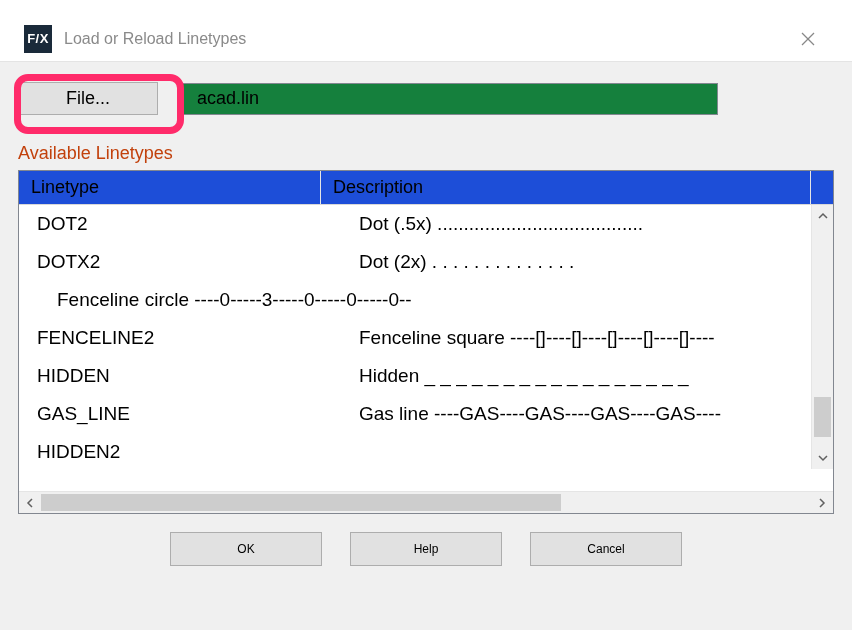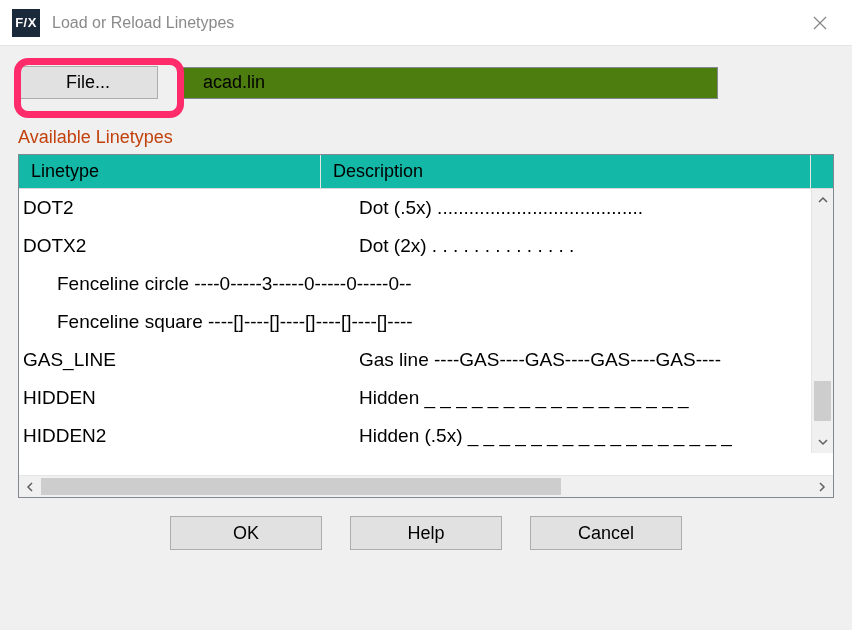--- a/index.html
+++ b/index.html
@@ -10,23 +10,24 @@
       width: 852px;
       height: 630px;
       overflow: hidden;
     }
 
     
     .titlebar {
       height: 46px;
       display: flex;
       align-items: center;
-      padding: 0 12px;
+      padding: 0 24px;
       background: #fff;
       border-bottom: 1px solid #e4e4e4;
+      margin-top: 16px;
     }
     .app-icon {
       width: 28px;
       height: 28px;
       background: #1a2a3a;
       color: #fff;
       font-size: 13px;
       font-weight: 600;
       display: flex;
       align-items: center;
@@ -85,22 +86,22 @@
       font-size: 18px;
       color: #000;
       cursor: pointer;
       margin-right: 20px;
     }
     .file-input {
       flex: 1;
       max-width: 540px;
       height: 32px;
       border: 1px solid #828790;
-      background: #4d7c0f;
-      padding: 0 24px;
+      background: #15803d;
+      padding: 0 18px;
       font-size: 18px;
       font-family: inherit;
     }
 
     .section-label {
       font-size: 18px;
       color: #c2410c;
       margin-bottom: 6px;
     }
 
@@ -109,21 +110,21 @@
       background: #fff;
       height: 344px;
       position: relative;
       display: flex;
       flex-direction: column;
     }
     .list-header {
       display: flex;
       height: 34px;
       border-bottom: 1px solid #d8d8d8;
-      background: #14b8a6;
+      background: #1d4ed8;
       padding-right: 22px;
     }
     .list-header .col {
       padding: 6px 12px;
       font-size: 18px;
       color: #000;
       border-right: 1px solid #e5e5e5;
     }
     .col-linetype { width: 302px; }
     .col-desc { flex: 1; border-right: none; }
@@ -137,21 +138,21 @@
       padding-right: 22px;
     }
     .row {
       display: flex;
       height: 38px;
       align-items: center;
       font-size: 19px;
       color: #000;
       white-space: nowrap;
     }
-    .row .c1 { width: 302px; padding-left: 4px; overflow: hidden; }
+    .row .c1 { width: 302px; padding-left: 18px; overflow: hidden; }
     .row .c2 { flex: 1; padding-left: 2px; overflow: hidden; margin-left: 36px; }
 
     
     .vscroll {
       position: absolute;
       right: 0;
       top: 0;
       bottom: 22px;
       width: 22px;
       background: #f0f0f0;
@@ -203,21 +204,21 @@
       display: flex;
       justify-content: center;
       gap: 28px;
       margin-top: 18px;
     }
     .dlg-btn {
       width: 152px;
       height: 34px;
       background: #e1e1e1;
       border: 1px solid #adadad;
-      font-size: 18px;
+      font-size: 12px;
       color: #000;
       cursor: pointer;
     }
   </style>
 </head>
 <body>
 
 <div class="titlebar">
   <div class="app-icon">F/X</div>
   <div class="title-text">Load or Reload Linetypes</div>
@@ -252,33 +253,33 @@
           <div class="c2">Dot (.5x) .......................................</div>
         </div>
         <div class="row">
           <div class="c1">DOTX2</div>
           <div class="c2">Dot (2x) .  .  .  .  .  .  .  .  .  .  .  .  .  .</div>
         </div>
         <div class="row">
           <div class="c2">Fenceline circle ----0-----3-----0-----0-----0--</div>
         </div>
         <div class="row">
+          <div class="c1">FENCELINE2</div>
           <div class="c2">Fenceline square ----[]----[]----[]----[]----[]----</div>
+        </div>
+        <div class="row">
+          <div class="c1">HIDDEN</div>
+          <div class="c2">Hidden _ _ _ _ _ _ _ _ _ _ _ _ _ _ _ _ _</div>
         </div>
         <div class="row">
           <div class="c1">GAS_LINE</div>
           <div class="c2">Gas line ----GAS----GAS----GAS----GAS----</div>
         </div>
         <div class="row">
-          <div class="c1">HIDDEN</div>
-          <div class="c2">Hidden _ _ _ _ _ _ _ _ _ _ _ _ _ _ _ _ _</div>
-        </div>
-        <div class="row">
           <div class="c1">HIDDEN2</div>
-          <div class="c2">Hidden (.5x) _ _ _ _ _ _ _ _ _ _ _ _ _ _ _ _ _</div>
         </div>
       </div>
 
       <div class="vscroll">
         <div class="arrow">
           <svg width="10" height="10" viewBox="0 0 10 10">
               <path d="M1 7 L5 3 L9 7" fill="none" stroke="currentColor" stroke-width="1.5"></path>
             </svg>
         </div>
         <div class="track">

